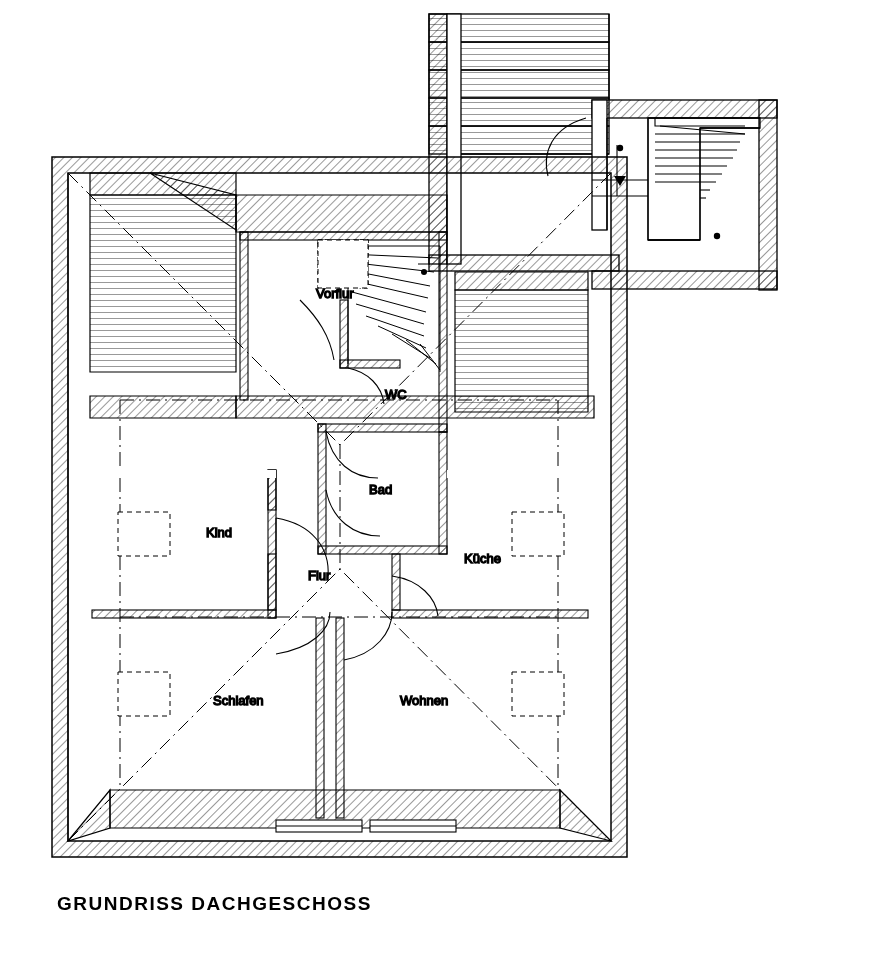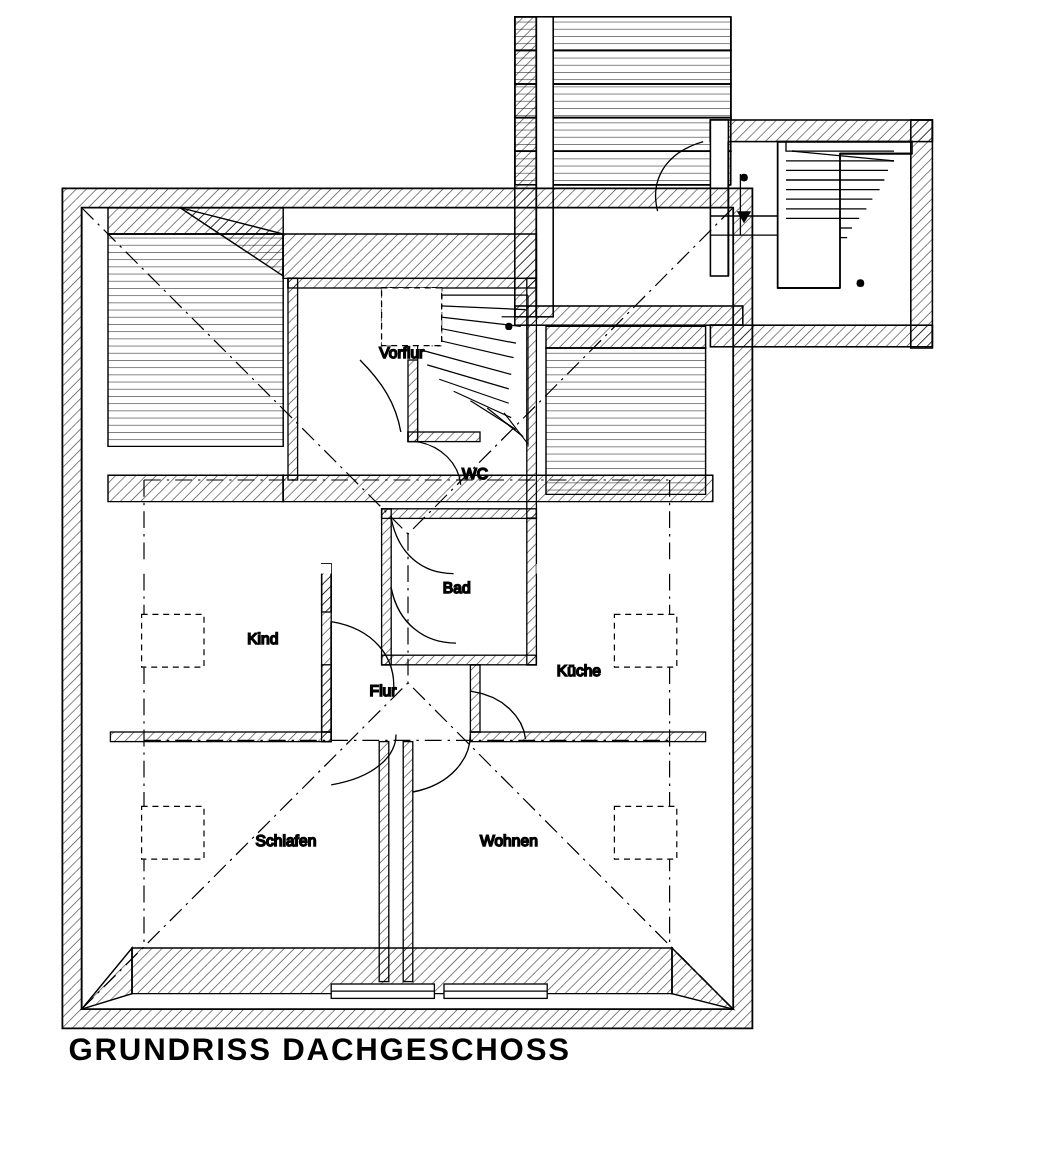--- a/index.html
+++ b/index.html
@@ -28,23 +28,23 @@
     height: 960px;
   }
   .room-label {
     font-family: "Liberation Sans", sans-serif;
     font-size: 13px;
     fill: #000000;
   }
   #plan-title {
     position: absolute;
     left: 57px;
-    top: 859px;
+    top: 893px;
     font-family: "Liberation Sans", sans-serif;
-    font-size: 26px;
+    font-size: 19px;
     font-weight: bold;
     letter-spacing: 1.5px;
     color: #000000;
     white-space: nowrap;
   }
 </style>
 </head>
 <body>
 
 <div id="plan-wrap">

